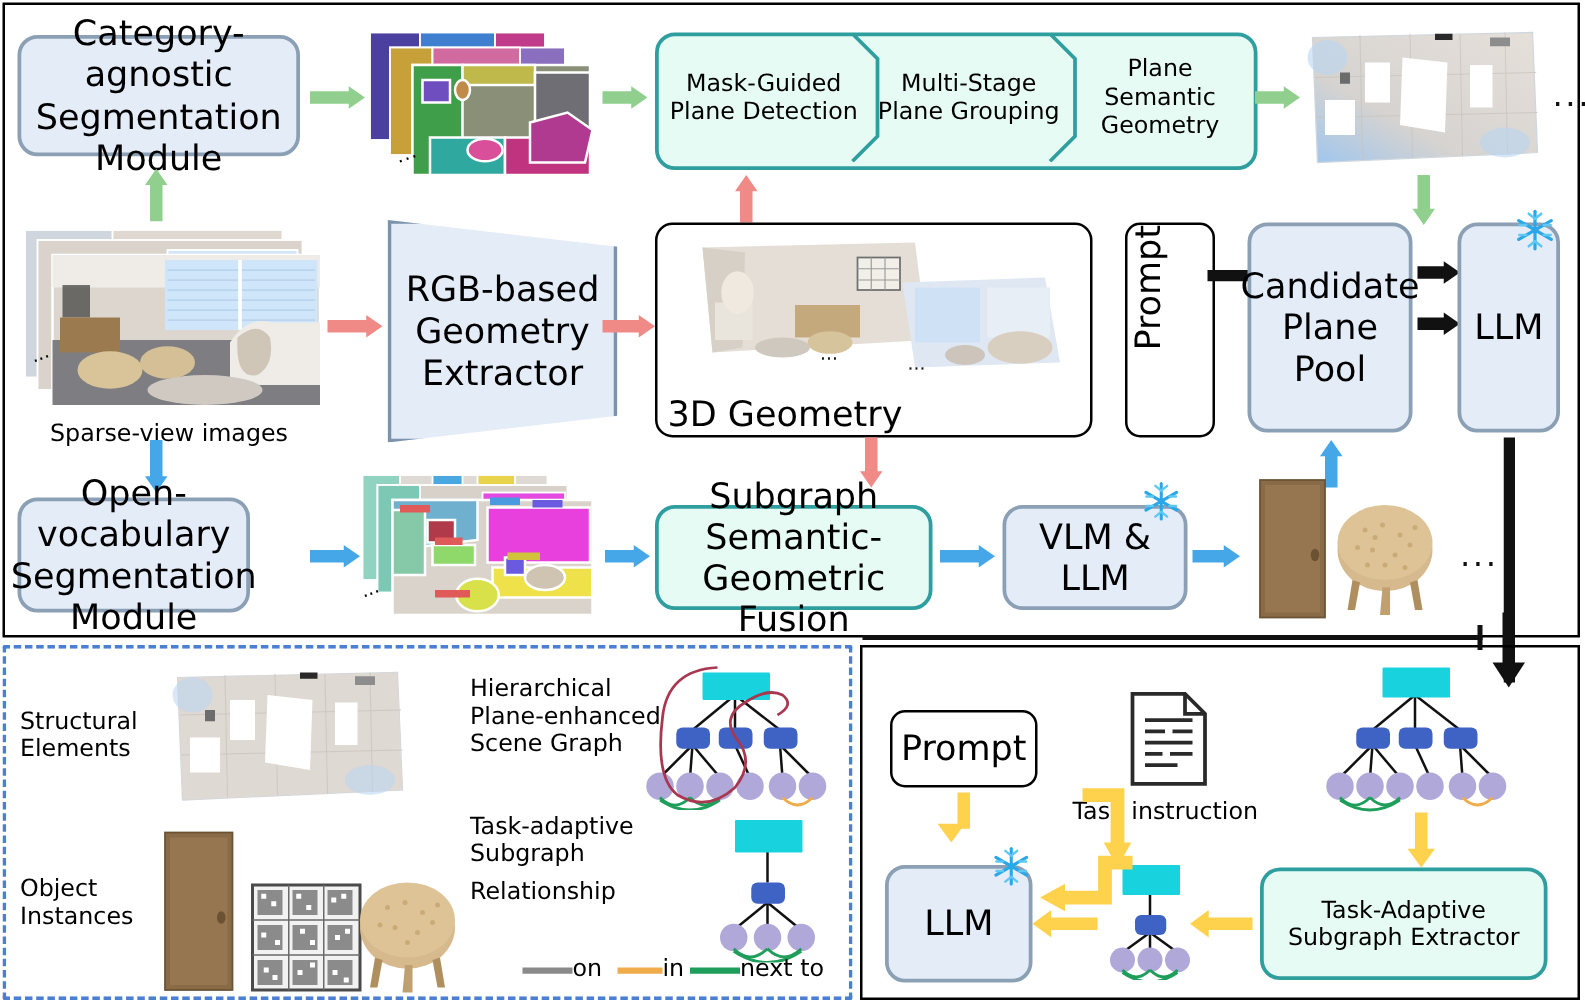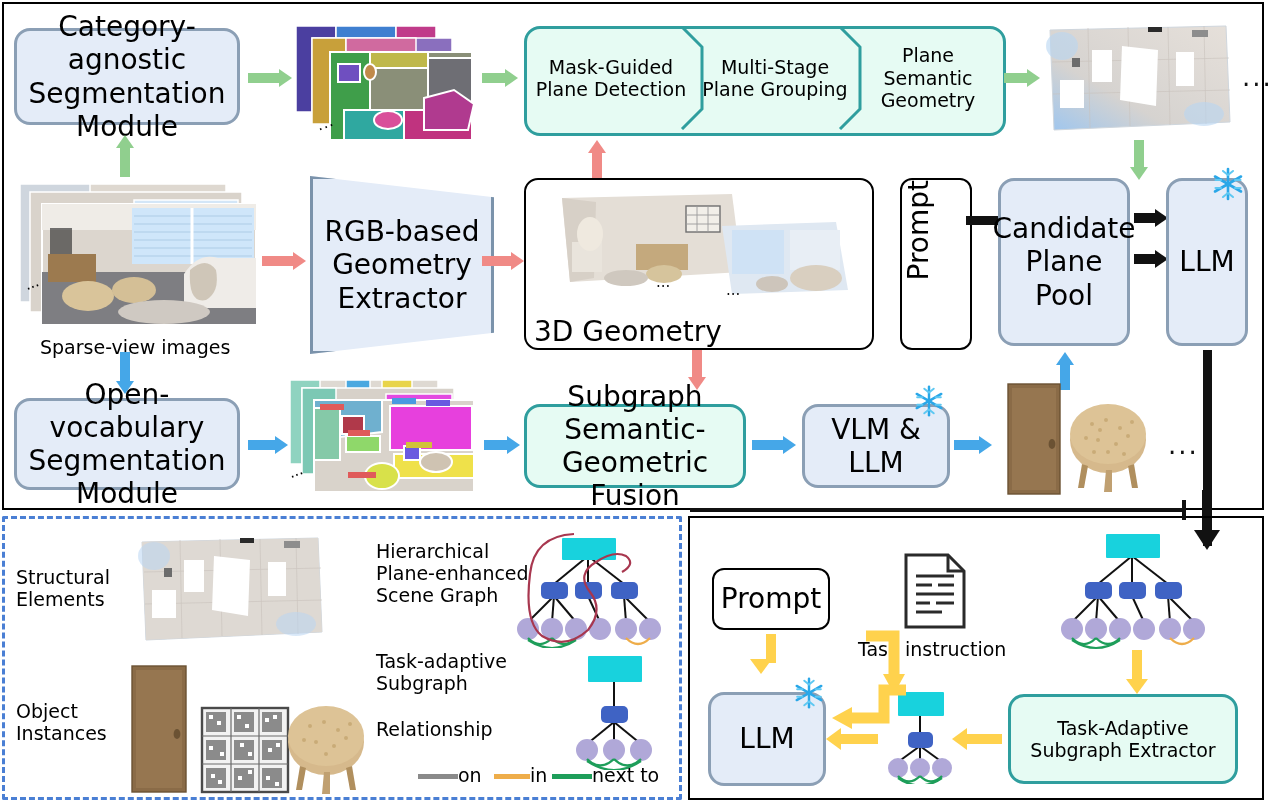--- a/index.html
+++ b/index.html
@@ -310,21 +310,21 @@
   <div class="ar ar-d abs" style="left:1194px;top:490px;width:26px;height:60px;">
     <div class="shaft" style="background:#111;left:8px;width:9px;"></div>
     <div class="head" style="border-left:13px solid transparent;border-right:13px solid transparent;border-top:20px solid #111;"></div>
   </div>
 
   <div class="ar ar-d abs" style="left:116px;top:352px;width:18px;height:42px;">
     <div class="shaft" style="background:#45a7e8;left:4px;width:10px;"></div>
     <div class="head" style="border-top:13px solid #45a7e8;"></div>
   </div>
 
-  <div class="abs box box-blue f20" style="left:14px;top:398px;width:226px;height:92px;">Open-vocabulary
+  <div class="abs box box-blue f20" style="left:14px;top:398px;width:186px;height:92px;">Open-vocabulary
 Segmentation
 Module</div>
 
   <div class="ar ar-r abs" style="left:248px;top:436px;width:40px;height:18px;">
     <div class="shaft" style="background:#45a7e8;top:4px;height:10px;"></div>
     <div class="head" style="border-left:13px solid #45a7e8;"></div>
   </div>
 
   <div class="abs" style="left:286px;top:380px;width:194px;height:114px;">
     <svg width="194" height="114" viewBox="0 0 194 114">
@@ -525,21 +525,21 @@
       <path d="M224 102 L228 126 L222 126 L218 104 Z" fill="#b08f5e"></path>
       <path d="M196 108 L194 130 L202 130 L202 108 Z" fill="#c0a071"></path>
     </svg>
   </div>
 
   <div class="abs lbl f19" style="left:376px;top:540px;">Hierarchical
 Plane-enhanced
 Scene Graph</div>
   <div class="abs lbl f19" style="left:376px;top:650px;">Task-adaptive
 Subgraph</div>
-  <div class="abs lbl f19" style="left:376px;top:718px;">Relationship</div>
+  <div class="abs lbl f19" style="left:376px;top:702px;">Relationship</div>
 
   <div class="abs" style="left:514px;top:528px;width:170px;height:120px;">
     <svg width="170" height="120" viewBox="0 0 170 120">
       <g stroke="#111" stroke-width="2">
         <line x1="74" y1="28" x2="40" y2="56"></line>
           <line x1="74" y1="28" x2="74" y2="56"></line>
         <line x1="74" y1="28" x2="110" y2="56"></line>
         <line x1="40" y1="68" x2="14" y2="94"></line>
           <line x1="40" y1="68" x2="38" y2="94"></line>
         <line x1="40" y1="68" x2="62" y2="94"></line>

